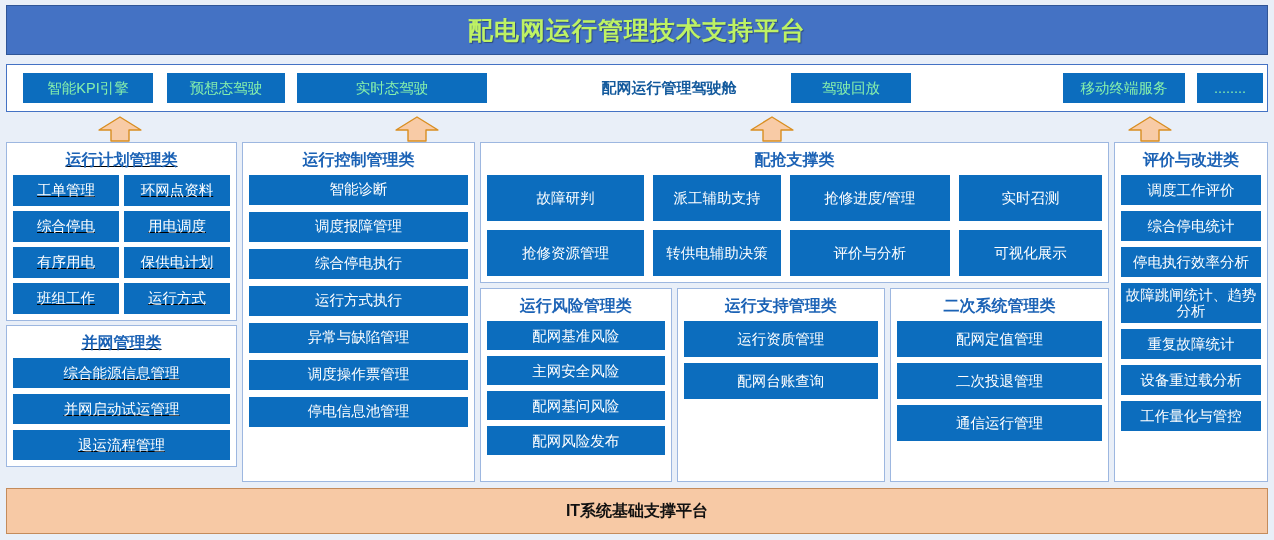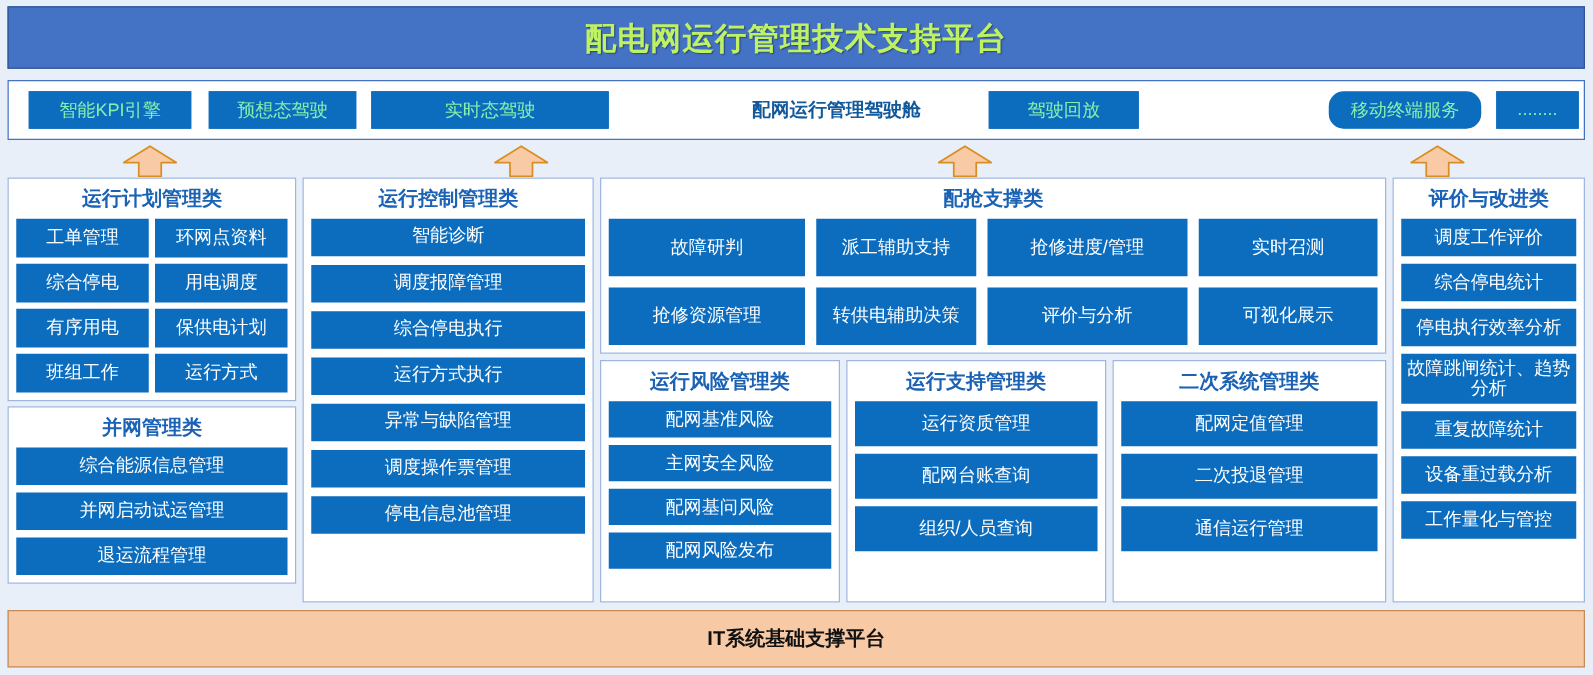--- a/index.html
+++ b/index.html
@@ -105,21 +105,21 @@
     font-size: 14.5px;
     display: flex;
     align-items: center;
     justify-content: center;
     text-align: center;
     line-height: 1.15;
     padding: 2px 3px;
   }
 
   
-  #col-plan { width: 231px; display: flex; flex-direction: column; gap: 4px; }
+  #col-plan { width: 231px; display: flex; flex-direction: column; gap: 4px; text-decoration: underline; }
   #panel-plan .grid2 {
     display: grid;
     grid-template-columns: 1fr 1fr;
     gap: 5px;
   }
   #panel-plan .tile { height: 31px; }
   #panel-bingwang .stack { display: flex; flex-direction: column; gap: 6px; }
   #panel-bingwang .tile { height: 30px; }
 
   
@@ -172,21 +172,21 @@
 
 <div id="app-header">
   <div class="title">配电网运行管理技术支持平台</div>
 </div>
 
 <div id="nav-bar">
     <div class="nav-btn" style="position: absolute; left: 16px; width: 130px; top: 8px;">智能KPI引擎</div>
     <div class="nav-btn" style="position: absolute; left: 160px; width: 118px; top: 8px;">预想态驾驶</div>
     <div class="nav-btn" style="position: absolute; left: 290px; width: 190px; top: 8px;">实时态驾驶</div>
     <div class="nav-btn" style="position: absolute; left: 784px; width: 120px; top: 8px;">驾驶回放</div>
-    <div class="nav-btn" style="position: absolute; left: 1056px; width: 122px; top: 8px; border-radius: 12px;">移动终端服务</div>
+    <div class="nav-btn" style="position: absolute; left: 1056px; width: 122px; top: 8px;">移动终端服务</div>
     <div class="nav-btn" style="position: absolute; left: 1190px; width: 66px; top: 8px;">........</div>
     <div class="nav-label" style="position: absolute; left: 556px; width: 212px; top: 8px;">配网运行管理驾驶舱</div>
   </div>
 
 <div id="arrow-layer">
     <svg class="up-arrow" viewBox="0 0 44 26" style="left: 98px;">
       <path d="M22 1 L43 14 L31 14 L31 25 L13 25 L13 14 L1 14 Z" fill="#F8CBA6" stroke="#D98E21" stroke-width="1.4" stroke-linejoin="round"></path>
     </svg>
     <svg class="up-arrow" viewBox="0 0 44 26" style="left: 395px;">
       <path d="M22 1 L43 14 L31 14 L31 25 L13 25 L13 14 L1 14 Z" fill="#F8CBA6" stroke="#D98E21" stroke-width="1.4" stroke-linejoin="round"></path>
@@ -260,21 +260,20 @@
             <div class="tile">主网安全风险</div>
             <div class="tile">配网基问风险</div>
             <div class="tile">配网风险发布</div>
           </div>
       </div>
       <div class="panel" id="panel-support">
         <div class="panel-title">运行支持管理类</div>
         <div class="stack">
             <div class="tile">运行资质管理</div>
             <div class="tile">配网台账查询</div>
-            <div class="tile">组织/人员查询</div>
           </div>
       </div>
       <div class="panel" id="panel-secondary">
         <div class="panel-title">二次系统管理类</div>
         <div class="stack">
             <div class="tile">配网定值管理</div>
             <div class="tile">二次投退管理</div>
             <div class="tile">通信运行管理</div>
           </div>
       </div>

